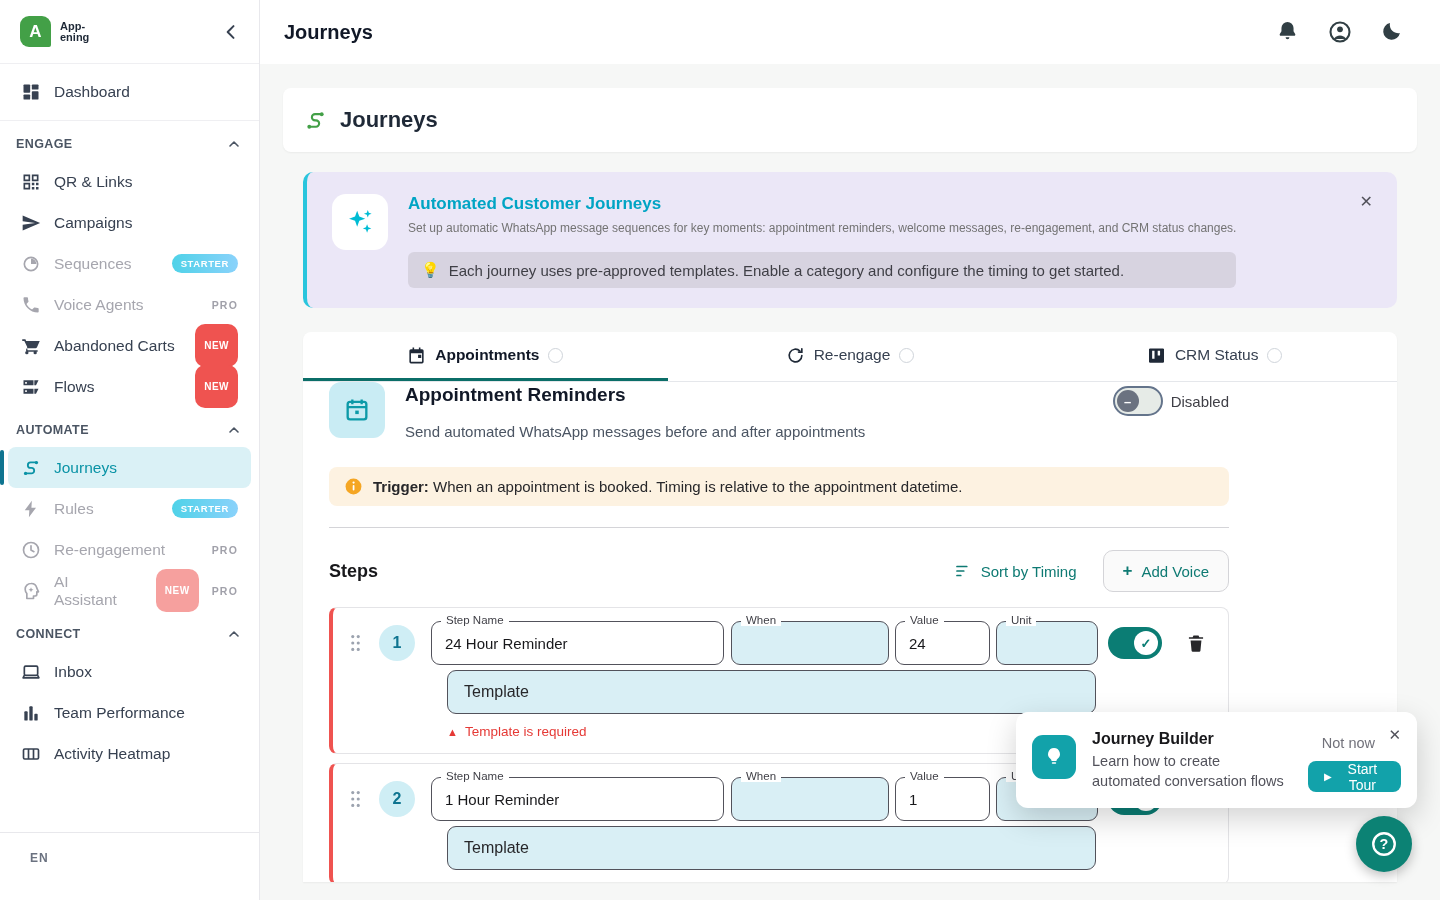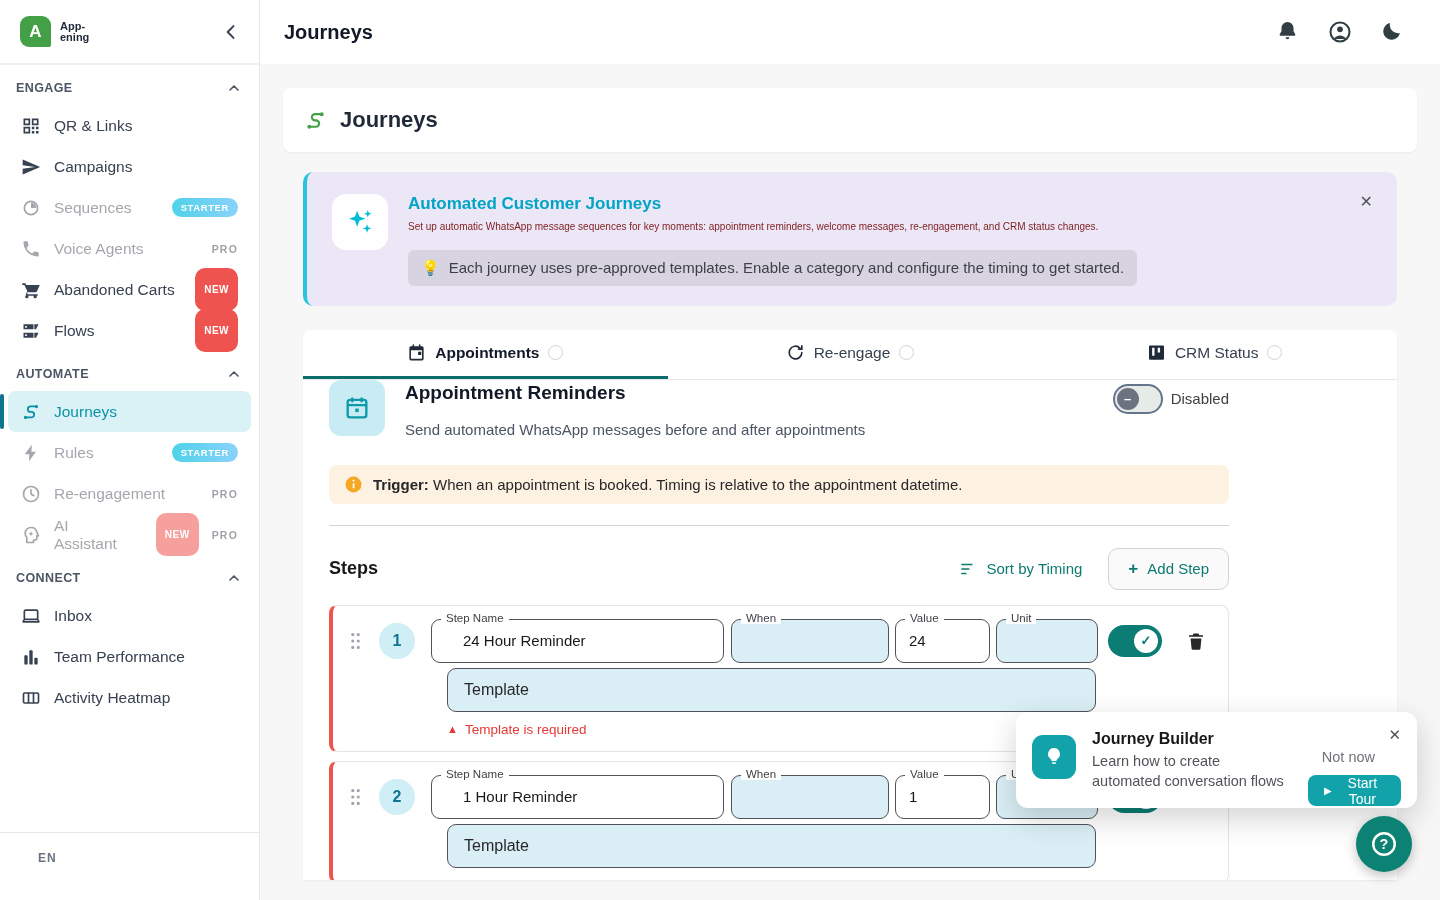--- a/index.html
+++ b/index.html
@@ -22,21 +22,21 @@
   .nav-item.locked .nav-label, .nav-item.locked .nav-ico { color:#a6a6ae; }
   .side-divider { border-top:1px solid #efeff2; }
   .section-head { display:flex; align-items:center; justify-content:space-between; padding:15px 17px 9px 16px; font-size:12.5px; font-weight:bold; color:#4b5563; letter-spacing:.4px; }
   .section-head svg { color:#4b5563; }
   .badge { margin-left:auto; font-weight:bold; border-radius:10px; }
   .badge-new { background:#ef5350; color:#fff; font-size:10px; letter-spacing:.5px; padding:16px 9px; }
   .badge-new.faded { opacity:.55; margin-left:14px; }
   .badge-starter { background:linear-gradient(90deg,#4fd2e8,#8ad2fb); color:#fff; font-size:9.5px; letter-spacing:.6px; padding:4px 9px; }
   .tier-pro { margin-left:auto; font-size:10.5px; font-weight:bold; letter-spacing:1.2px; color:#a1a1aa; }
   .badge + .tier-pro { margin-left:0; }
-  .side-bottom { position:absolute; left:0; right:0; bottom:0; background:#fff; border-top:1px solid #e8e8ec; padding:18px 24px 18px; }
+  .side-bottom { position:absolute; left:0; right:0; bottom:0; background:#fff; border-top:1px solid #e8e8ec; padding:18px 16px 18px; }
   .lang { font-size:12px; font-weight:bold; letter-spacing:1px; color:#6b7280; margin:0 0 17px 14px; }
   .user-card { background:#e7e2ef; border-radius:10px; padding:10px 12px; display:flex; align-items:center; gap:12px; cursor:pointer; }
   .avatar { width:40px; height:40px; border-radius:50%; background:#00adb9; display:flex; align-items:center; justify-content:center; color:#fff; flex:0 0 40px; }
   .user-name { font-size:15px; font-weight:bold; color:#111827; }
   .user-role { font-size:13px; color:#52525b; margin-top:2px; }
   .kebab { margin-left:auto; color:#6b7280; font-size:17px; letter-spacing:0; cursor:pointer; }
 
   
   .main { margin-left:260px; height:900px; display:flex; flex-direction:column; }
   .topbar { height:64px; background:#fff; display:flex; align-items:center; padding:0 36px 0 24px; flex:0 0 64px; }
@@ -44,21 +44,21 @@
   .topbar-icons { margin-left:auto; display:flex; align-items:center; gap:28px; }
   .icon-btn { width:24px; height:24px; color:#313f44; cursor:pointer; }
   .content { flex:1; background:#f6f7f6; padding:24px 23px 0; overflow:hidden; position:relative; }
 
   .title-card { background:#fff; border-radius:8px; height:64px; display:flex; align-items:center; gap:13px; padding:0 21px; box-shadow:0 1px 2px rgba(0,0,0,.05); }
   .title-card h1 { font-size:22px; font-weight:600; color:#1f2937; }
 
   .banner { margin:20px 20px 0; background:#ebe7f7; border-left:4px solid #29c5dd; border-radius:10px; padding:22px 26px 20px 25px; display:flex; gap:20px; position:relative; }
   .sparkle-box { width:56px; height:56px; background:#fff; border-radius:14px; display:flex; align-items:center; justify-content:center; flex:0 0 56px; }
   .banner-title { font-size:17px; font-weight:bold; color:#00a4c4; }
-  .banner-desc { font-size:10px; color:#7f1d1d; line-height:1.45; margin-top:6px; max-width:965px; }
+  .banner-desc { font-size:12px; color:#737373; line-height:1.45; margin-top:6px; max-width:965px; }
   .tip-box { margin-top:15px; background:#d7d3e0; border-radius:6px; padding:9px 13px; font-size:15px; color:#3f3f46; display:flex; align-items:center; gap:9px; max-width:969px; }
   .banner-close { position:absolute; top:20px; right:24px; font-size:16px; color:#52525b; cursor:pointer; }
 
   .tab-card { margin:24px 20px 0; background:#fff; border-radius:8px 8px 0 0; box-shadow:0 1px 2px rgba(0,0,0,.05); height:550px; overflow:hidden; }
   .tabs { display:flex; border-bottom:1px solid #e5e7eb; }
   .tab { flex:1; height:49px; display:flex; align-items:center; justify-content:center; gap:9px; font-size:15.5px; color:#374151; border-bottom:3px solid transparent; cursor:pointer; }
   .tab.active { font-weight:bold; color:#111827; border-bottom-color:#0b6e68; }
   .tab-ico { width:19px; height:19px; color:#1f2937; }
   .radio { width:15px; height:15px; border:1.5px solid #cfd4da; border-radius:50%; }
 
@@ -81,38 +81,38 @@
   .add-btn .plus { font-size:17px; font-weight:bold; }
 
   .step-card { margin-top:15px; border:1px solid #e4e4e7; border-left:4px solid #ef5350; border-radius:8px; padding:13px 16px 14px; background:#fff; }
   .step-main { display:flex; align-items:center; }
   .drag { color:#9ca3af; cursor:grab; flex:0 0 14px; }
   .step-num { width:36px; height:36px; border-radius:50%; background:#cfeef5; color:#0e7490; font-size:16px; font-weight:bold; display:flex; align-items:center; justify-content:center; margin:0 16px 0 16px; flex:0 0 36px; }
   .field { position:relative; border:1.6px solid #52525b; border-radius:9px; height:44px; background:#fff; }
   .field.cyan { background:#d9eff5; cursor:pointer; }
   .field > label { position:absolute; top:-8px; left:9px; background:#fff; padding:0 5px; font-size:11.5px; color:#3f3f46; }
   .field input { border:none; outline:none; background:transparent; width:100%; height:100%; padding:0 13px; font-size:15px; color:#18181b; font-family:"Liberation Sans", sans-serif; }
-  .f-name { width:293px;padding-left:18px; }
+  .f-name { width:293px; }
   .f-when { width:158px; margin-left:7px; }
   .f-value { width:95px; margin-left:6px; }
   .f-unit { width:102px; margin-left:6px; }
   .switch-on { width:54px; height:32px; border-radius:16px; background:#0b7d74; position:relative; margin-left:10px; cursor:pointer; flex:0 0 54px; }
   .switch-on .thumb { position:absolute; right:4px; top:4px; width:24px; height:24px; border-radius:50%; background:#fff; color:#0b7d74; display:flex; align-items:center; justify-content:center; font-size:13px; font-weight:bold; }
   .trash { margin-left:24px; color:#27272a; cursor:pointer; }
   .template-field { margin:5px 0 0 98px; width:649px; height:44px; display:flex; align-items:center; padding:0 16px; font-size:16px; color:#27272a; }
   .step-error { margin:10px 0 0 98px; color:#e53935; font-size:13.5px; display:flex; align-items:center; gap:7px; }
   .step-error .warn { font-size:11px; }
 
   
   .tour-popup { position:absolute; left:1016px; top:712px; width:401px; height:96px; background:#fff; border-radius:12px; box-shadow:0 10px 30px rgba(0,0,0,.18); padding:15px 16px; display:flex; gap:16px; }
   .tour-ico { width:44px; height:44px; border-radius:11px; background:#12a2aa; display:flex; align-items:center; justify-content:center; margin-top:8px; flex:0 0 44px; }
   .tour-title { font-size:16px; font-weight:bold; color:#18181b; margin-top:3px; }
   .tour-desc { font-size:14.5px; color:#52525b; line-height:1.35; margin-top:4px; width:200px; }
   .tour-right { margin-left:auto; display:flex; flex-direction:column; align-items:flex-end; }
-  .tour-dismiss { font-size:14.5px; color:#71717a; margin:22px 26px 0 0; cursor:pointer; }
+  .tour-dismiss { font-size:14.5px; color:#71717a; margin:8px 26px 0 0; cursor:pointer; }
   .tour-cta { margin-top:10px; background:#12a2aa; color:#fff; border:none; border-radius:8px; height:31px; padding:0 16px; font-size:14px; display:flex; align-items:center; gap:8px; cursor:pointer; font-family:"Liberation Sans", sans-serif; }
   .tour-cta .play { font-size:10px; }
   .tour-close { position:absolute; top:14px; right:16px; color:#52525b; font-size:15px; cursor:pointer; }
   .help-fab { position:absolute; left:1356px; top:816px; width:56px; height:56px; border-radius:50%; background:#0c8274; display:flex; align-items:center; justify-content:center; box-shadow:0 4px 12px rgba(0,0,0,.25); cursor:pointer; }
 </style>
 </head>
 <body>
 
 <aside class="sidebar">
   <div class="logo-row">
@@ -123,20 +123,31 @@
       <div>App-</div>
       <div>ening</div>
     </div>
     <span class="collapse-btn">
       <svg width="20" height="20" viewBox="0 0 24 24" fill="none" stroke="currentColor" stroke-width="2.4" stroke-linecap="round" stroke-linejoin="round">
           <path d="M15 5l-7 7 7 7"></path>
         </svg>
     </span>
   </div>
 
+  <div class="nav-item tall">
+    <span class="nav-ico">
+      <svg width="20" height="20" viewBox="0 0 24 24" fill="currentColor">
+          <rect x="3" y="3" width="8" height="10" rx="1"></rect>
+          <rect x="13" y="3" width="8" height="6" rx="1"></rect>
+          <rect x="13" y="11" width="8" height="10" rx="1"></rect>
+          <rect x="3" y="15" width="8" height="6" rx="1"></rect>
+        </svg>
+    </span>
+    <span class="nav-label">Dashboard</span>
+  </div>
   <div class="side-divider"></div>
 
   <div class="section-head">
     <span>ENGAGE</span>
     <svg width="16" height="16" viewBox="0 0 24 24" fill="none" stroke="currentColor" stroke-width="2.4" stroke-linecap="round" stroke-linejoin="round">
         <path d="M6 15l6-6 6 6"></path>
       </svg>
   </div>
 
   <div class="nav-item">
@@ -409,21 +420,21 @@
         <div class="steps-row">
           <div class="steps-title">Steps</div>
           <div class="sort-btn">
             <svg width="18" height="18" viewBox="0 0 24 24" fill="none" stroke="currentColor" stroke-width="2.3" stroke-linecap="round">
                 <path d="M4 6h13M4 12h9M4 18h5"></path>
               </svg>
             <span>Sort by Timing</span>
           </div>
           <div class="add-btn">
             <span class="plus">+</span>
-            <span>Add Step</span>
+            <span>Add Voice</span>
           </div>
         </div>
 
         <div class="step-card">
           <div class="step-main">
             <span class="drag">
               <svg width="13" height="22" viewBox="0 0 14 24" fill="currentColor">
                   <circle cx="4" cy="5" r="1.7"></circle>
                   <circle cx="10" cy="5" r="1.7"></circle>
                   <circle cx="4" cy="12" r="1.7"></circle>

